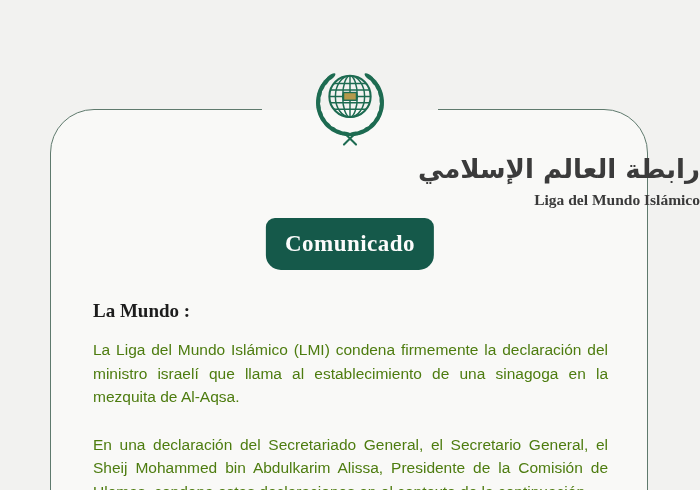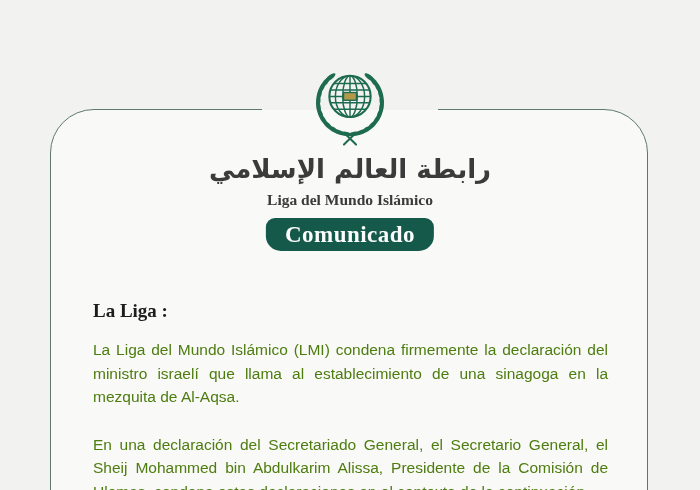--- a/index.html
+++ b/index.html
@@ -12,37 +12,37 @@
     position:absolute;left:50px;top:109px;width:598px;height:460px;
     border:1.6px solid #5f7a6d;border-radius:44px;background:#f9f9f7;
     box-sizing:border-box;
   }
   .border-gap-mask{
     position:absolute;left:262px;top:99px;width:176px;height:21px;
     background:linear-gradient(to bottom,#f2f2f0 0 52%,#f9f9f7 52% 100%);
     z-index:2;
   }
   .logo-block{
-    position:absolute;left:0;right:0;top:62px;text-align:center;z-index:3;
+    position:absolute;left:0;right:0;top:62px;text-align:right;z-index:3;
   }
   .emblem{width:88px;height:86px;display:block;margin:0 auto;}
   .gl{stroke:#1d6b51;fill:none;}
   .arabic-title{
     direction:rtl;
     font-family:"DejaVu Sans",sans-serif;
     font-size:26px;line-height:38px;font-weight:700;
     color:#3b3b3b;margin-top:2px;
   }
   .org-name{
     font-family:"Liberation Serif",serif;font-weight:700;
     font-size:15.5px;line-height:20px;color:#3a3a3a;margin-top:2px;
   }
   .badge{
     position:absolute;left:50%;transform:translateX(-50%);top:218px;
-    height:33px;padding:0 19px;display:flex;align-items:center;justify-content:center;
+    height:52px;padding:0 19px;display:flex;align-items:center;justify-content:center;
     background:#15594a;border-radius:9px 9px 15px 15px;z-index:3;
   }
   .badge span{
     font-family:"Liberation Serif",serif;font-weight:700;
     font-size:23px;color:#fcfcfc;letter-spacing:.5px;
   }
   .article{
     position:absolute;left:93px;top:300px;width:515px;z-index:3;
   }
   .dateline{
@@ -106,18 +106,18 @@
     </svg>
     <div class="arabic-title">رابطة العالم الإسلامي</div>
     <div class="org-name">Liga del Mundo Islámico</div>
   </div>
 
   <div class="badge">
     <span>Comunicado</span>
   </div>
 
   <div class="article">
-    <h2 class="dateline">La Liga :</h2>
+    <h2 class="dateline">La Mundo :</h2>
     <p>La Liga del Mundo Islámico (LMI) condena firmemente la declaración del ministro israelí que llama al establecimiento de una sinagoga en la mezquita de Al-Aqsa.</p>
     <p>En una declaración del Secretariado General, el Secretario General, el Sheij Mohammed bin Abdulkarim Alissa, Presidente de la Comisión de Ulemas, condena estas declaraciones en el contexto de la continuación</p>
   </div>
 
 </div>
 
 </body></html>

